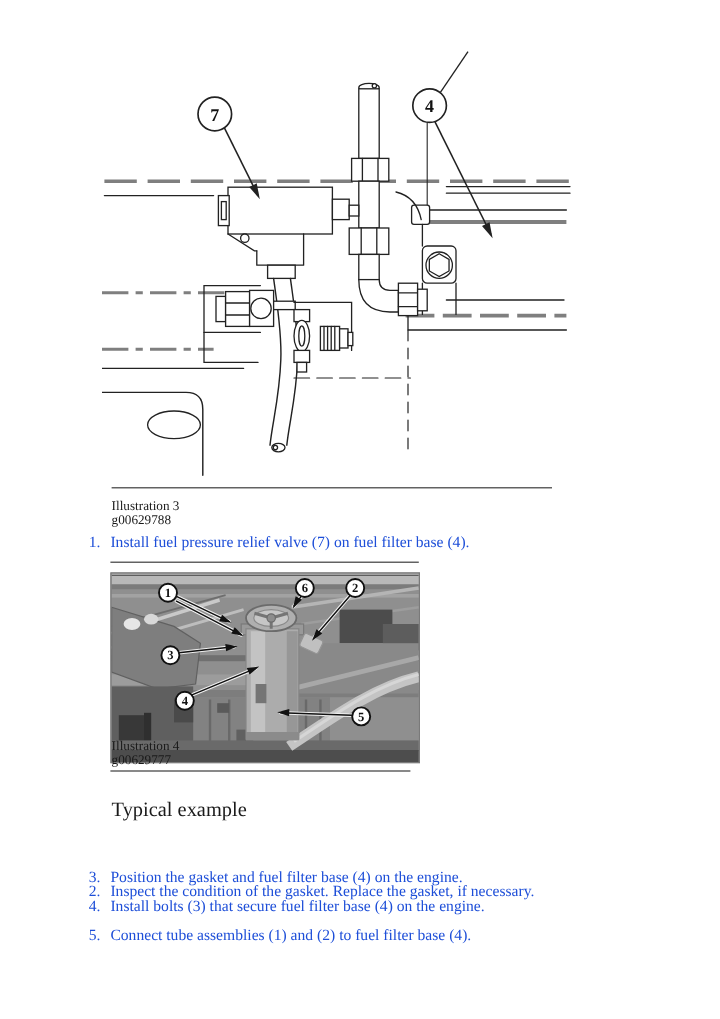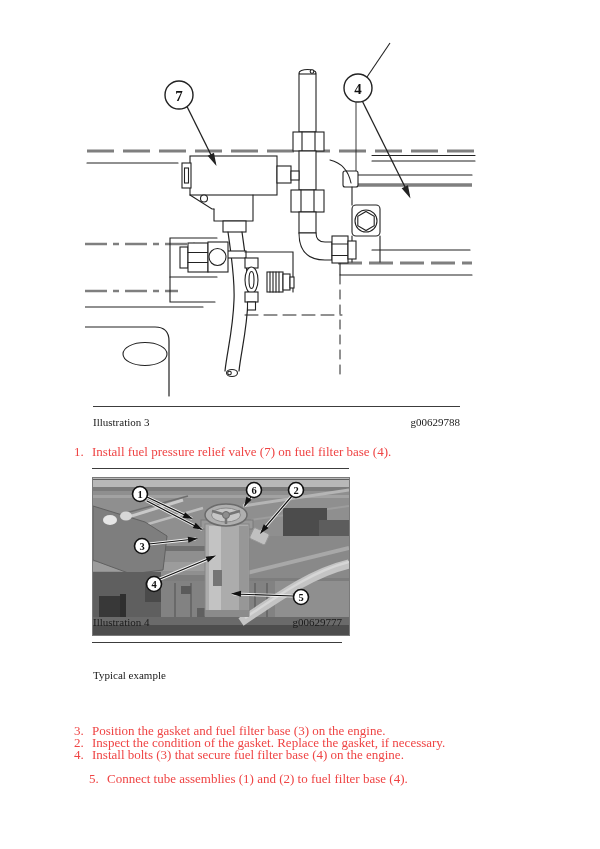--- a/index.html
+++ b/index.html
@@ -4,24 +4,24 @@
 <style>
   html,body{margin:0;padding:0;}
   body{
     position:relative;width:600px;height:849px;background:#ffffff;
     font-family:"Liberation Serif","DejaVu Serif",serif;color:#111;overflow:hidden;
   }
   .abs{position:absolute;}
   .rule{position:absolute;height:1px;background:#3c3c3c;}
   .caption-row{
     position:absolute;display:flex;justify-content:space-between;
-    font-size:11px;color:#1a1a1a;line-height:12px;
+    font-size:11px;color:#1a1a1a;line-height:12px;flex-direction:column;
   }
-  .fig-note{position:absolute;font-size:11px;color:#1a1a1a;line-height:12px;}
-  .step{position:absolute;font-size:13px;color:#ef4444;white-space:nowrap;line-height:15px;}
+  .fig-note{position:absolute;font-size:17px;color:#1a1a1a;line-height:12px;}
+  .step{position:absolute;font-size:13px;color:#1d4ed8;white-space:nowrap;line-height:15px;}
   .step .num{display:inline-block;width:18px;}
   svg text.callout-num{font-family:"Liberation Serif","DejaVu Serif",serif;font-weight:600;fill:#111;}
   #photo-svg{border:1px solid #7a7a7a;box-sizing:content-box;background:#8f8f8f;}
 </style>
 </head>
 <body>
 
 <svg class="abs" id="fig3-svg" style="left:85px;top:40px;" width="395" height="368" viewBox="0 0 395 368">
 
   <g stroke="#7f7f7f" fill="none">
@@ -239,20 +239,20 @@
 <div class="caption-row" style="left:93px;top:616px;width:249px;">
   <span>Illustration 4</span>
   <span>g00629777</span>
 </div>
 <div class="fig-note" style="left:93px;top:669px;">Typical example</div>
 
 <div class="step" style="left:74px;top:735px;">
   <span class="num">2.</span><span>Inspect the condition of the gasket. Replace the gasket, if necessary.</span>
 </div>
 <div class="step" style="left:74px;top:723px;">
-  <span class="num">3.</span><span>Position the gasket and fuel filter base (3) on the engine.</span>
+  <span class="num">3.</span><span>Position the gasket and fuel filter base (4) on the engine.</span>
 </div>
 <div class="step" style="left:74px;top:747px;">
   <span class="num">4.</span><span>Install bolts (3) that secure fuel filter base (4) on the engine.</span>
 </div>
-<div class="step" style="left:74px;top:771px;margin-left:15px;">
+<div class="step" style="left:74px;top:771px;">
   <span class="num">5.</span><span>Connect tube assemblies (1) and (2) to fuel filter base (4).</span>
 </div>
 
 </body></html>

